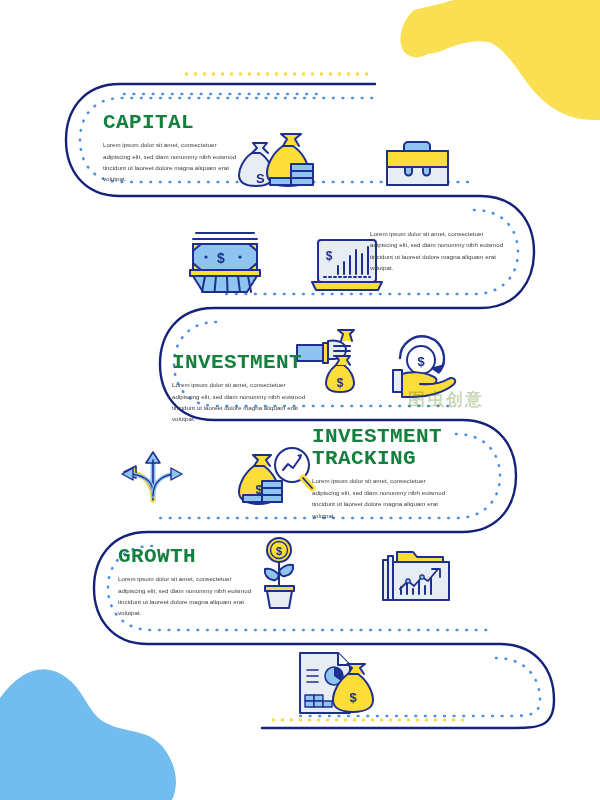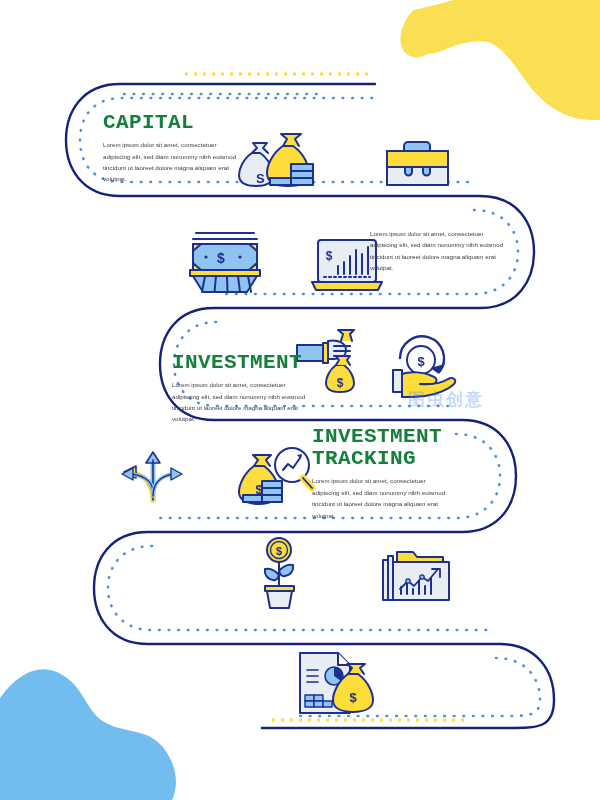--- a/index.html
+++ b/index.html
@@ -23,21 +23,21 @@
     font-family:"Liberation Sans", sans-serif;
   }
   .al-left{text-align:left;}
   .al-right{text-align:left;}
 
   .watermark{
     position:absolute;right:12px;top:388px;width:180px;height:34px;
     opacity:.30;pointer-events:none;
   }
   .wm-txt{
-    font-size:17px;color:#3b82f6;letter-spacing:2px;font-weight:bold;
+    font-size:17px;color:#4d7c0f;letter-spacing:2px;font-weight:bold;
     font-family:"Liberation Sans", sans-serif;white-space:nowrap;text-align:right;
   }
 </style>
 </head>
 <body>
 
 <div id="stage">
 
   <svg class="layer" viewBox="0 0 600 800" width="600" height="800">
 
@@ -289,19 +289,23 @@
   <div class="block al-left" style="left:172px;top:306px;width:135px;margin-top:46px;">
     <h2 class="blk-title">INVESTMENT</h2>
     <p class="blk-body">Lorem ipsum dolor sit amet, consectetuer adipiscing elit, sed diam nonummy nibh euismod tincidunt ut laoreet dolore magna aliquam erat volutpat.</p>
   </div>
 
   <div class="block al-right" style="left:312px;top:426px;width:142px;">
     <h2 class="blk-title">INVESTMENT TRACKING</h2>
     <p class="blk-body">Lorem ipsum dolor sit amet, consectetuer adipiscing elit, sed diam nonummy nibh euismod tincidunt ut laoreet dolore magna aliquam erat volutpat.</p>
   </div>
 
+  <div class="block al-left" style="left:118px;top:546px;width:135px;">
+    <h2 class="blk-title">GROWTH</h2>
+    <p class="blk-body">Lorem ipsum dolor sit amet, consectetuer adipiscing elit, sed diam nonummy nibh euismod tincidunt ut laoreet dolore magna aliquam erat volutpat.</p>
+  </div>
 
 
   <div class="watermark">
     <span class="wm-txt">图虫创意</span>
   </div>
 
 </div>
 
 </body></html>

